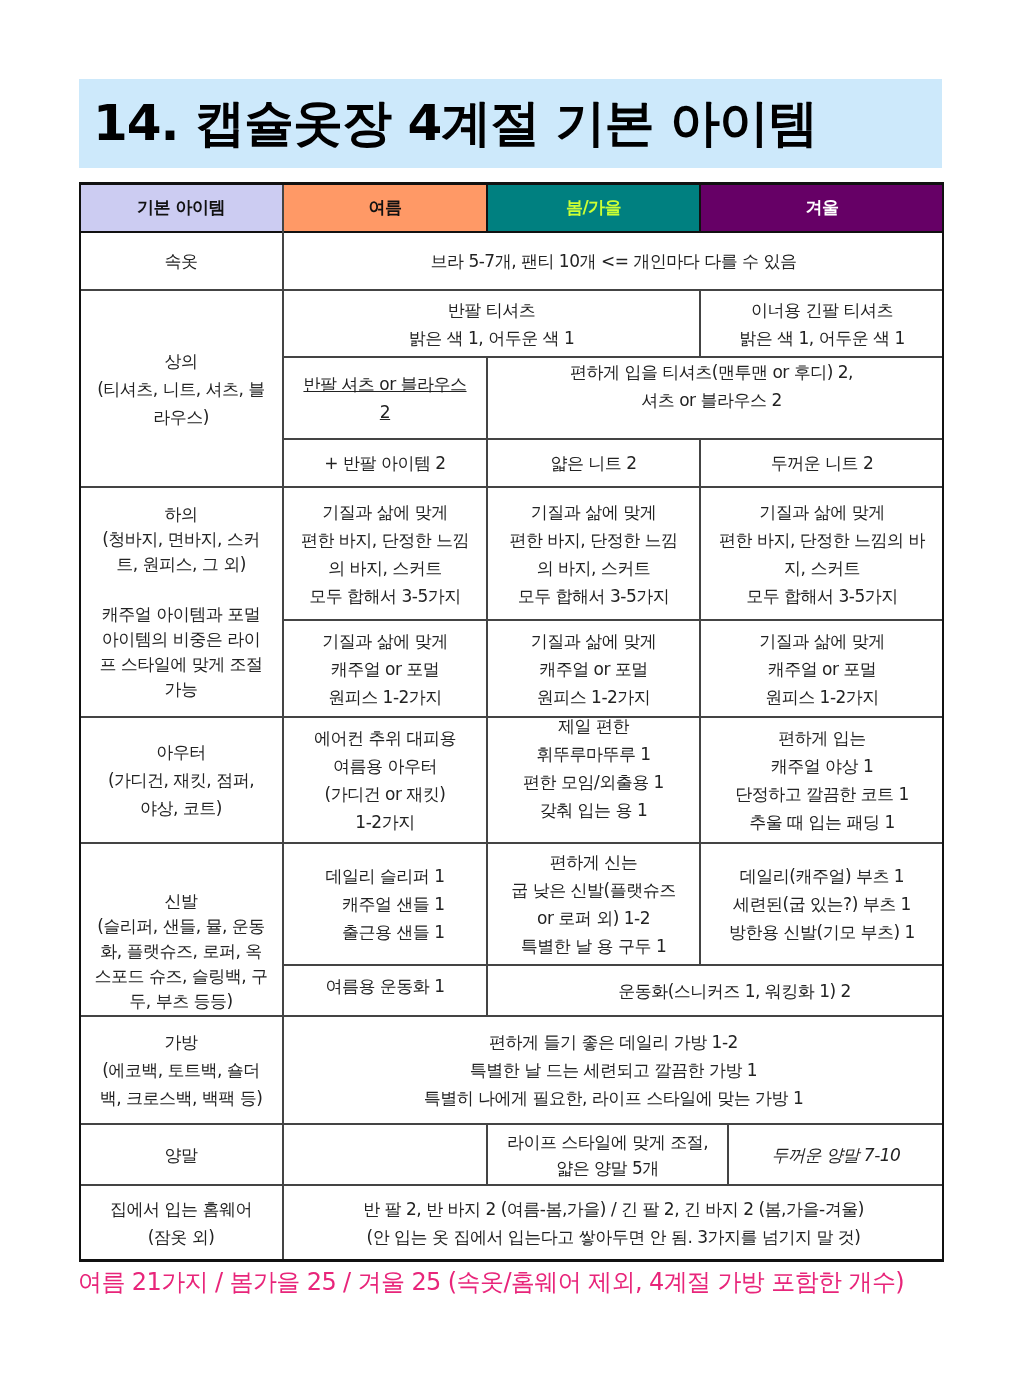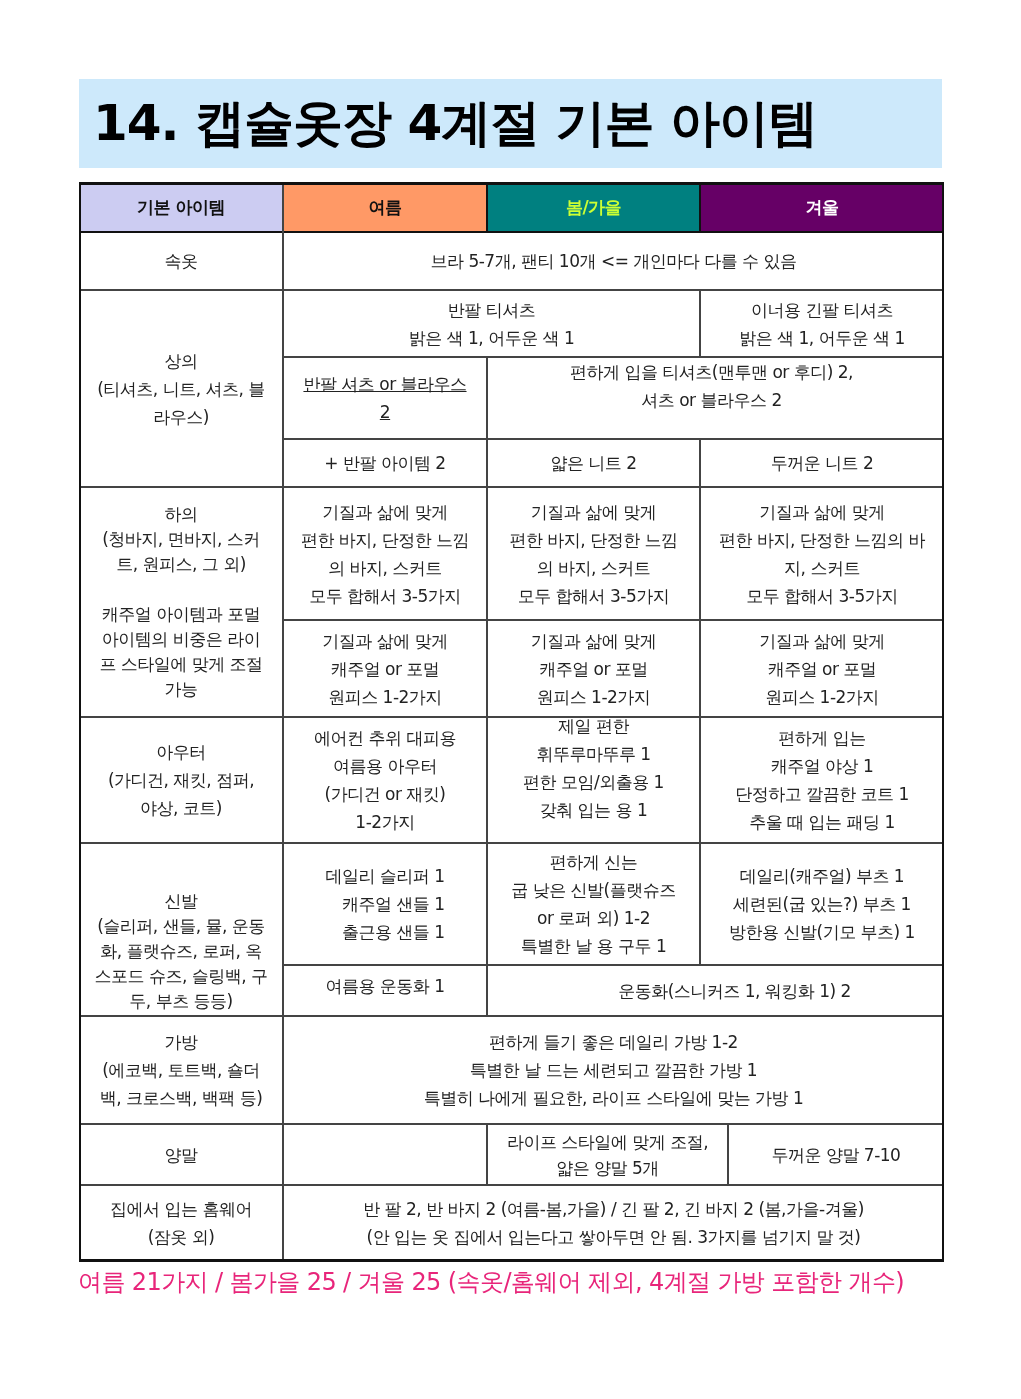--- a/index.html
+++ b/index.html
@@ -121,21 +121,21 @@
 (에코백, 토트백, 숄더
 백, 크로스백, 백팩 등)</div>
   <div class="cell" style="left:204px;top:834px;width:661px;height:108px;">편하게 들기 좋은 데일리 가방 1-2
 특별한 날 드는 세련되고 깔끔한 가방 1
 특별히 나에게 필요한, 라이프 스타일에 맞는 가방 1</div>
 
   <div class="cell" style="left:0;top:942px;width:204px;height:61px;">양말</div>
   <div class="cell" style="left:204px;top:942px;width:204px;height:61px;"></div>
   <div class="cell" style="left:408px;top:942px;width:241px;height:61px;line-height:26px;">라이프 스타일에 맞게 조절,
 얇은 양말 5개</div>
-  <div class="cell" style="left:649px;top:942px;width:216px;height:61px;">두꺼운 양말 7-10</div>
+  <div class="cell" style="left:649px;top:942px;width:216px;height:61px;font-style:italic;">두꺼운 양말 7-10</div>
 
   <div class="cell" style="left:0;top:1003px;width:204px;height:75px;">집에서 입는 홈웨어
 (잠옷 외)</div>
   <div class="cell" style="left:204px;top:1003px;width:661px;height:75px;">반 팔 2, 반 바지 2 (여름-봄,가을) / 긴 팔 2, 긴 바지 2 (봄,가을-겨울)
 (안 입는 옷 집에서 입는다고 쌓아두면 안 됨. 3가지를 넘기지 말 것)</div>
 
   <div class="hline" style="left:0;top:49px;width:865px;background:#111;"></div>
   <div class="hline" style="left:0;top:107px;width:865px;"></div>
   <div class="hline" style="left:204px;top:174px;width:661px;"></div>
   <div class="hline" style="left:204px;top:256px;width:661px;"></div>

